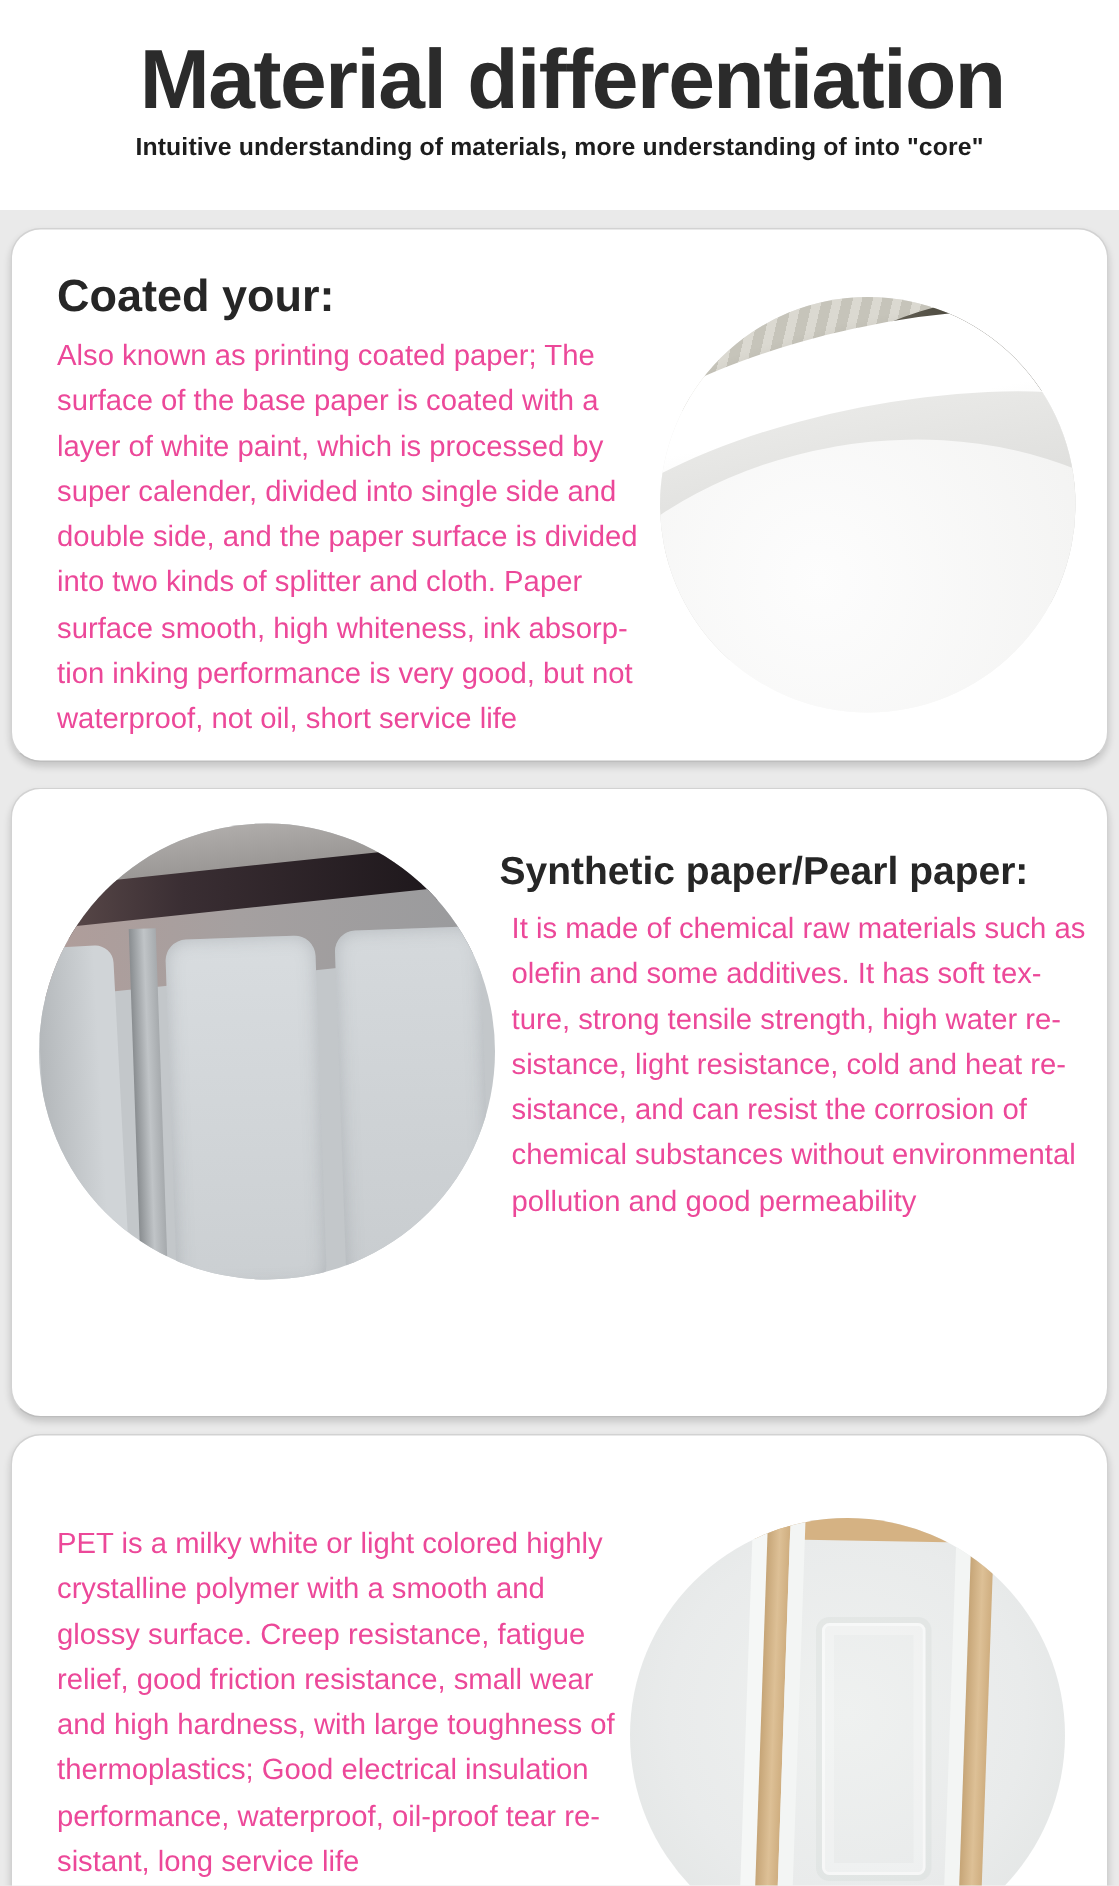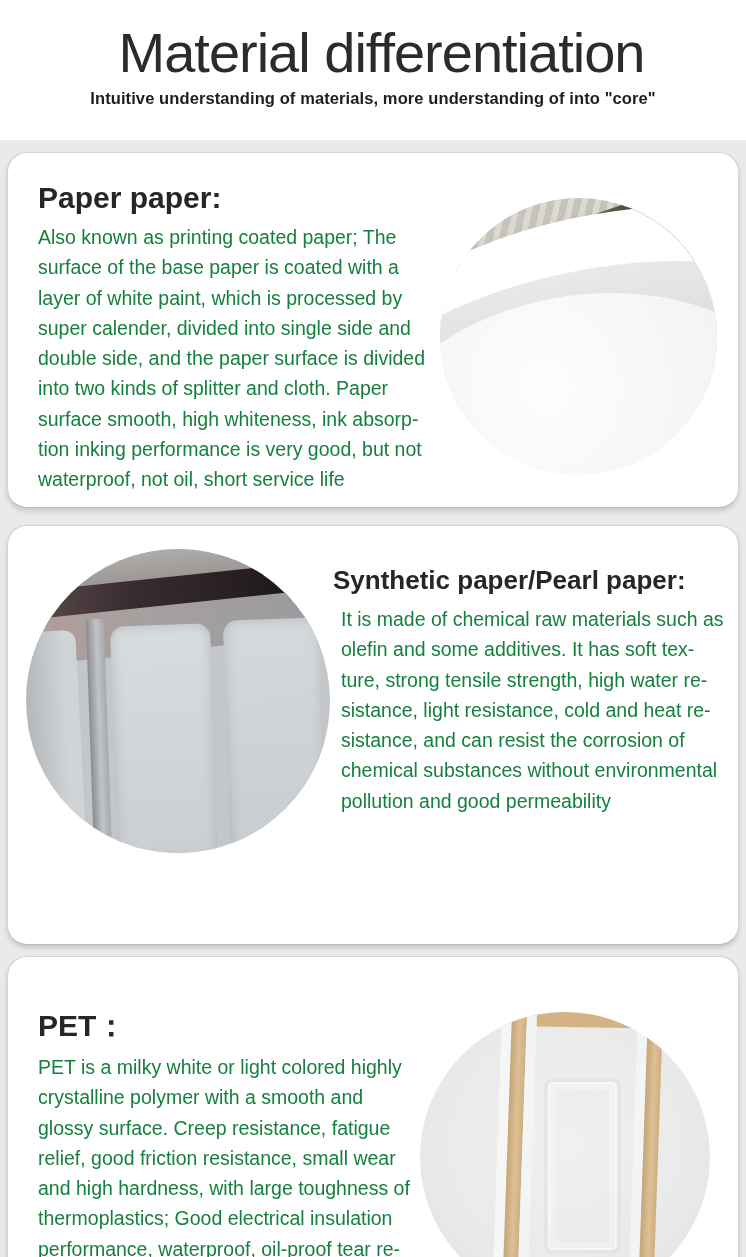--- a/index.html
+++ b/index.html
@@ -14,21 +14,21 @@
   
   .header {
     height:140px;
     background:#ffffff;
     text-align:center;
     padding-top:24px;
   }
   .header h1 {
     font-size:56px;
     line-height:58px;
-    font-weight:normal;
+    font-weight:bold;
     letter-spacing:-1px;
     color:#2b2b2b;
     padding-left:17px;
   }
   .header p {
     margin-top:7px;
     font-size:16.5px;
     font-weight:600;
     color:#1d1d1d;
     letter-spacing:0.1px;
@@ -58,21 +58,21 @@
     color:#262626;
   }
   .card-1 .section-title { font-size:30px; line-height:34px; }
   .card-2 .section-title { font-size:26px; line-height:32px; }
   .card-3 .section-title { font-size:30px; line-height:38px; }
 
   .section-body {
     margin-top:7px;
     font-size:19.5px;
     line-height:30.3px;
-    color:#15803d;
+    color:#ec4899;
     white-space:pre-line;
   }
   .card-2 .section-body { margin-top:8px; margin-left:8px; }
 
   
   .photo {
     position:absolute;
     border-radius:50%;
     overflow:hidden;
   }
@@ -150,21 +150,21 @@
 
 <div class="header">
   <h1>Material differentiation</h1>
   <p>Intuitive understanding of materials, more understanding of into "core"</p>
 </div>
 
 <div class="cards">
 
   <section class="card card-1">
     <div class="text-block">
-      <h2 class="section-title">Paper paper:</h2>
+      <h2 class="section-title">Coated your:</h2>
       <p class="section-body">Also known as printing coated paper; The
 surface of the base paper is coated with a
 layer of white paint, which is processed by
 super calender, divided into single side and
 double side, and the paper surface is divided
 into two kinds of splitter and cloth. Paper
 surface smooth, high whiteness, ink absorp-
 tion inking performance is very good, but not
 waterproof, not oil, short service life</p>
     </div>
@@ -194,21 +194,20 @@
 ture, strong tensile strength, high water re-
 sistance, light resistance, cold and heat re-
 sistance, and can resist the corrosion of
 chemical substances without environmental
 pollution and good permeability</p>
     </div>
   </section>
 
   <section class="card card-3">
     <div class="text-block">
-      <h2 class="section-title">PET：</h2>
       <p class="section-body">PET is a milky white or light colored highly
 crystalline polymer with a smooth and
 glossy surface. Creep resistance, fatigue
 relief, good friction resistance, small wear
 and high hardness, with large toughness of
 thermoplastics; Good electrical insulation
 performance, waterproof, oil-proof tear re-
 sistant, long service life</p>
     </div>
     <div class="photo c3" aria-label="pet-labels-roll-photo">

